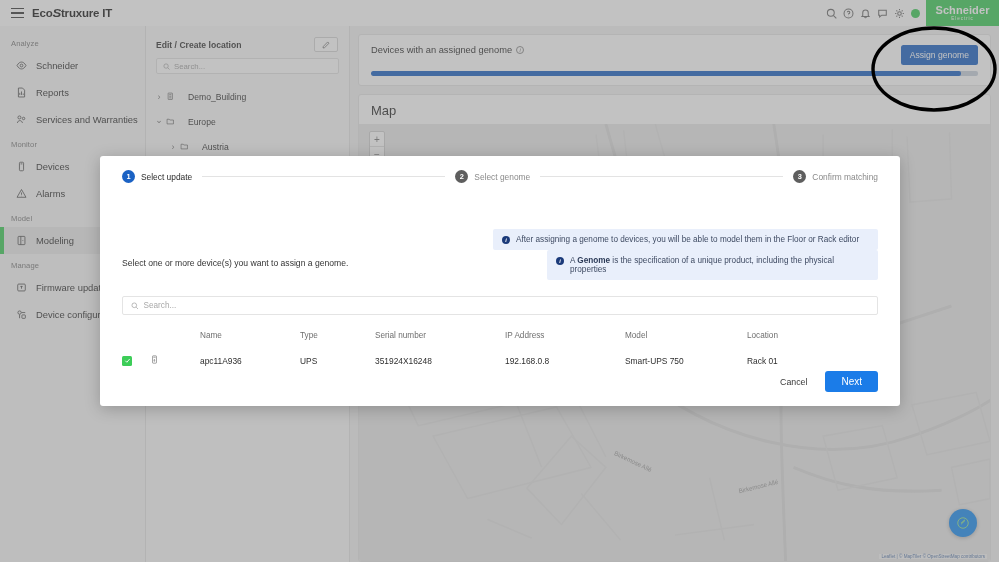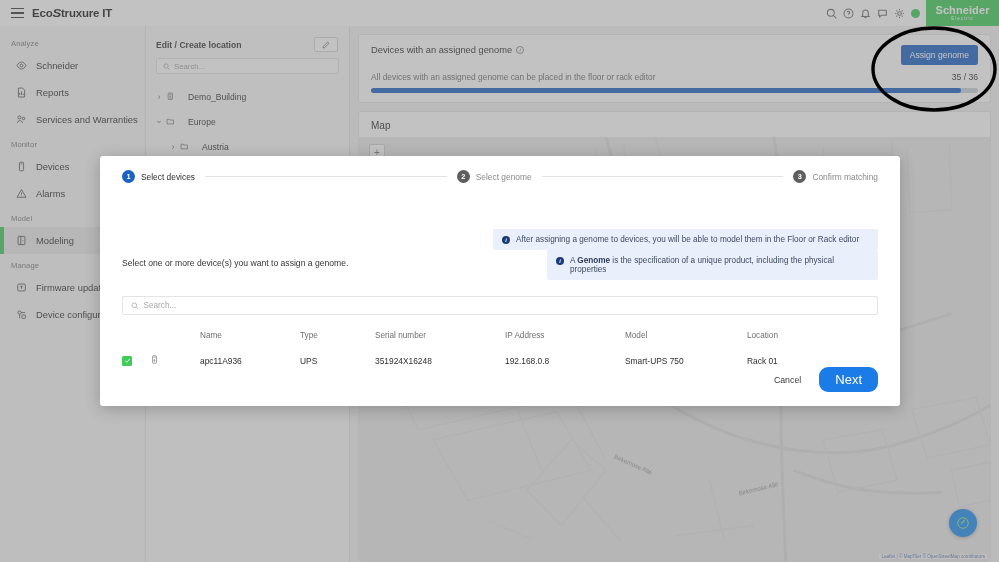--- a/index.html
+++ b/index.html
@@ -98,21 +98,21 @@
   .assign-btn{
     background:#1b62c4; color:#fff; border:none; border-radius:2.5px;
     font-size:8.6px; padding:5px 9px; cursor:pointer; font-family:inherit; white-space:nowrap;
   }
   .gc-row2{display:flex;align-items:center;justify-content:space-between;margin-top:7px;}
   .gc-sub{font-size:8.4px;color:#6d6d6d;}
   .gc-count{font-size:8.6px;color:#2b2b2b;}
   .pbar{height:5px;background:#c9d2dd;border-radius:2px;margin-top:6px;overflow:hidden;}
   .pbar i{display:block;height:100%;background:#1b62c4;border-radius:2px;}
   .map-card{flex:1; display:flex; flex-direction:column; min-height:0; overflow:hidden;}
-  .map-title{font-size:10px;color:#2b2b2b;padding:8px 12px 6px 12px;}
+  .map-title{font-size:13px;color:#2b2b2b;padding:8px 12px 6px 12px;}
   .map-area{flex:1; position:relative; background:#eaeaea; overflow:hidden;}
   .zoomctl{position:absolute; left:10px; top:7px; width:16px; border:1px solid #cfcfcf; background:#fff; border-radius:2px; z-index:3;}
   .zoomctl div{height:15px;display:flex;align-items:center;justify-content:center;font-size:10px;color:#777;cursor:pointer;}
   .zoomctl div:first-child{border-bottom:1px solid #e0e0e0;}
   .map-svg{position:absolute;inset:0;width:100%;height:100%;}
   .street-lbl{font-size:6.2px; fill:#9a9a9a; font-family:"Liberation Sans",sans-serif;}
   .map-attrib{position:absolute;right:3px;bottom:2px;font-size:4.6px;color:#5577aa;background:rgba(255,255,255,.55);padding:0 2px;}
   .map-fab{
     position:absolute; right:13px; bottom:24px; width:28px;height:28px;border-radius:50%;
     background:#1a8cf0; display:flex;align-items:center;justify-content:center; cursor:pointer;
@@ -176,21 +176,21 @@
     display:flex;align-items:center;justify-content:center;cursor:pointer;
   }
   .chk svg{width:7px;height:7px;stroke:#fff;fill:none;stroke-width:2;}
   .devicon svg{width:9px;height:9px;stroke:#777;fill:none;stroke-width:1.2}
 
   .modal-foot{
     display:flex; align-items:center; justify-content:flex-end; gap:12px;
     padding:0 22px 14px 22px;
   }
   .btn-cancel{background:none;border:none;font-size:8.8px;color:#3a3a3a;cursor:pointer;font-family:inherit;padding:4px 6px;}
-  .btn-next{background:#1b7ce8;border:none;color:#fff;font-size:13px;border-radius:9px;padding:5px 16px;cursor:pointer;font-family:inherit;}
+  .btn-next{background:#1b7ce8;border:none;color:#fff;font-size:10px;border-radius:3px;padding:5px 16px;cursor:pointer;font-family:inherit;}
 
   
   #annot{position:absolute; left:870px; top:26px; width:129px; height:86px; z-index:40; pointer-events:none;}
 </style>
 </head>
 <body>
 
 <div id="app">
 
   <div class="topbar">
@@ -507,24 +507,20 @@
 
     <div class="maincol">
 
       <div class="card genome-card">
         <div class="gc-row1">
           <span class="gc-title">
             <span>Devices with an assigned genome</span>
             <span class="infoi">i</span>
           </span>
           <button class="assign-btn">Assign genome</button>
-        </div>
-        <div class="gc-row2">
-          <span class="gc-sub">All devices with an assigned genome can be placed in the floor or rack editor</span>
-          <span class="gc-count">35 / 36</span>
         </div>
         <div class="pbar">
             <i id="pbar-fill" style="width: 97.2%;"></i>
           </div>
       </div>
 
       <div class="card map-card">
         <div class="map-title">Map</div>
         <div class="map-area">
           <div class="zoomctl">
@@ -575,21 +571,21 @@
   </div>
 </div>
 
 <div id="dim"></div>
 
 <div id="modal">
 
   <div class="steps">
     <div class="step active">
       <span class="num">1</span>
-      <span class="lbl">Select devices</span>
+      <span class="lbl">Select update</span>
     </div>
     <div class="step-line"></div>
     <div class="step idle">
       <span class="num">2</span>
       <span class="lbl">Select genome</span>
     </div>
     <div class="step-line"></div>
     <div class="step idle">
       <span class="num">3</span>
       <span class="lbl">Confirm matching</span>

